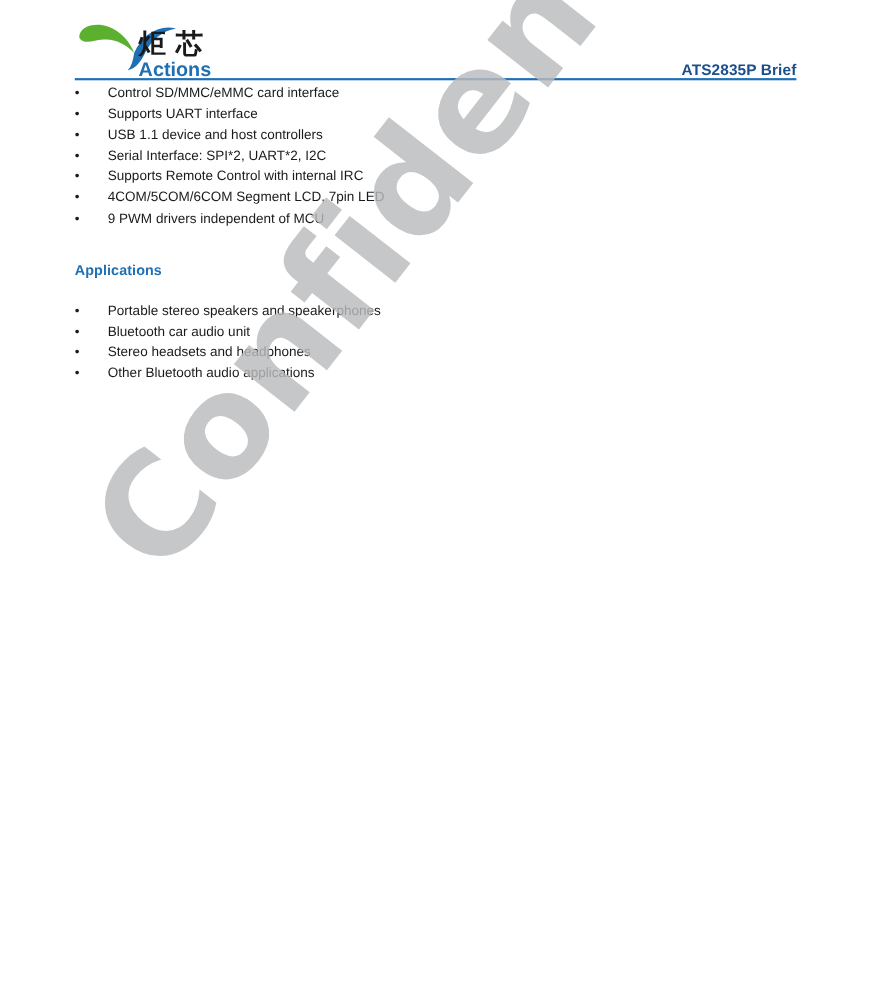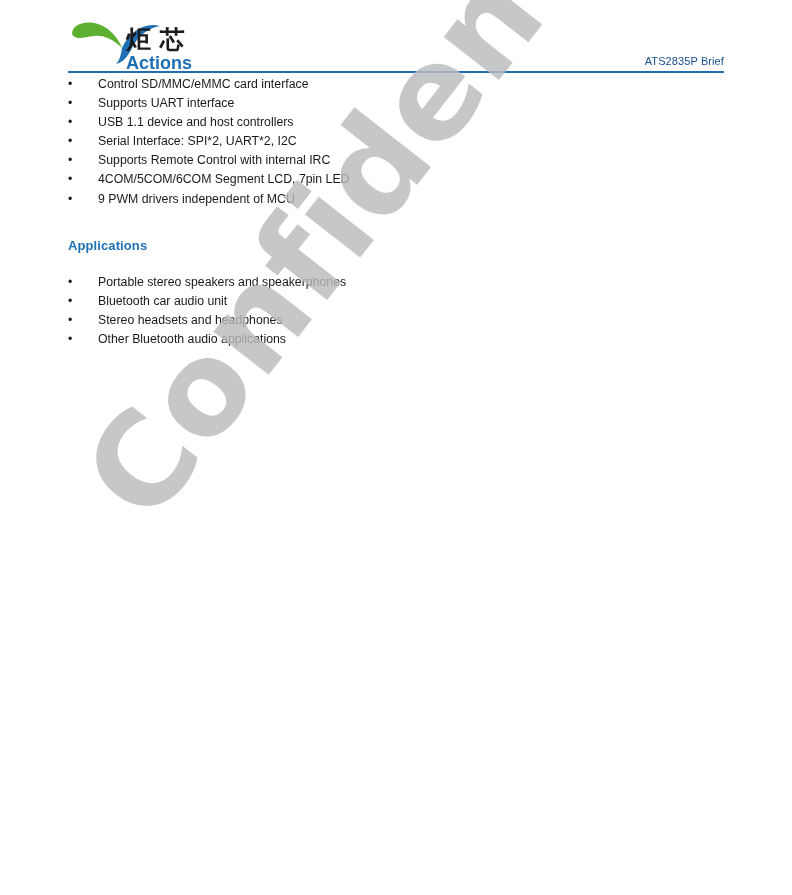--- a/index.html
+++ b/index.html
@@ -40,22 +40,22 @@
   }
 
   .logo svg {
     display: block;
   }
 
   .header-doc-title {
     position: absolute;
     right: 68px;
     top: 41px;
-    font-size: 11px;
-    font-weight: normal;
+    font-size: 14px;
+    font-weight: bold;
     color: #1b4e8c;
     letter-spacing: 0.1px;
   }
 
   .header-rule {
     position: absolute;
     left: 68px;
     right: 68px;
     top: 57px;
     height: 2px;

